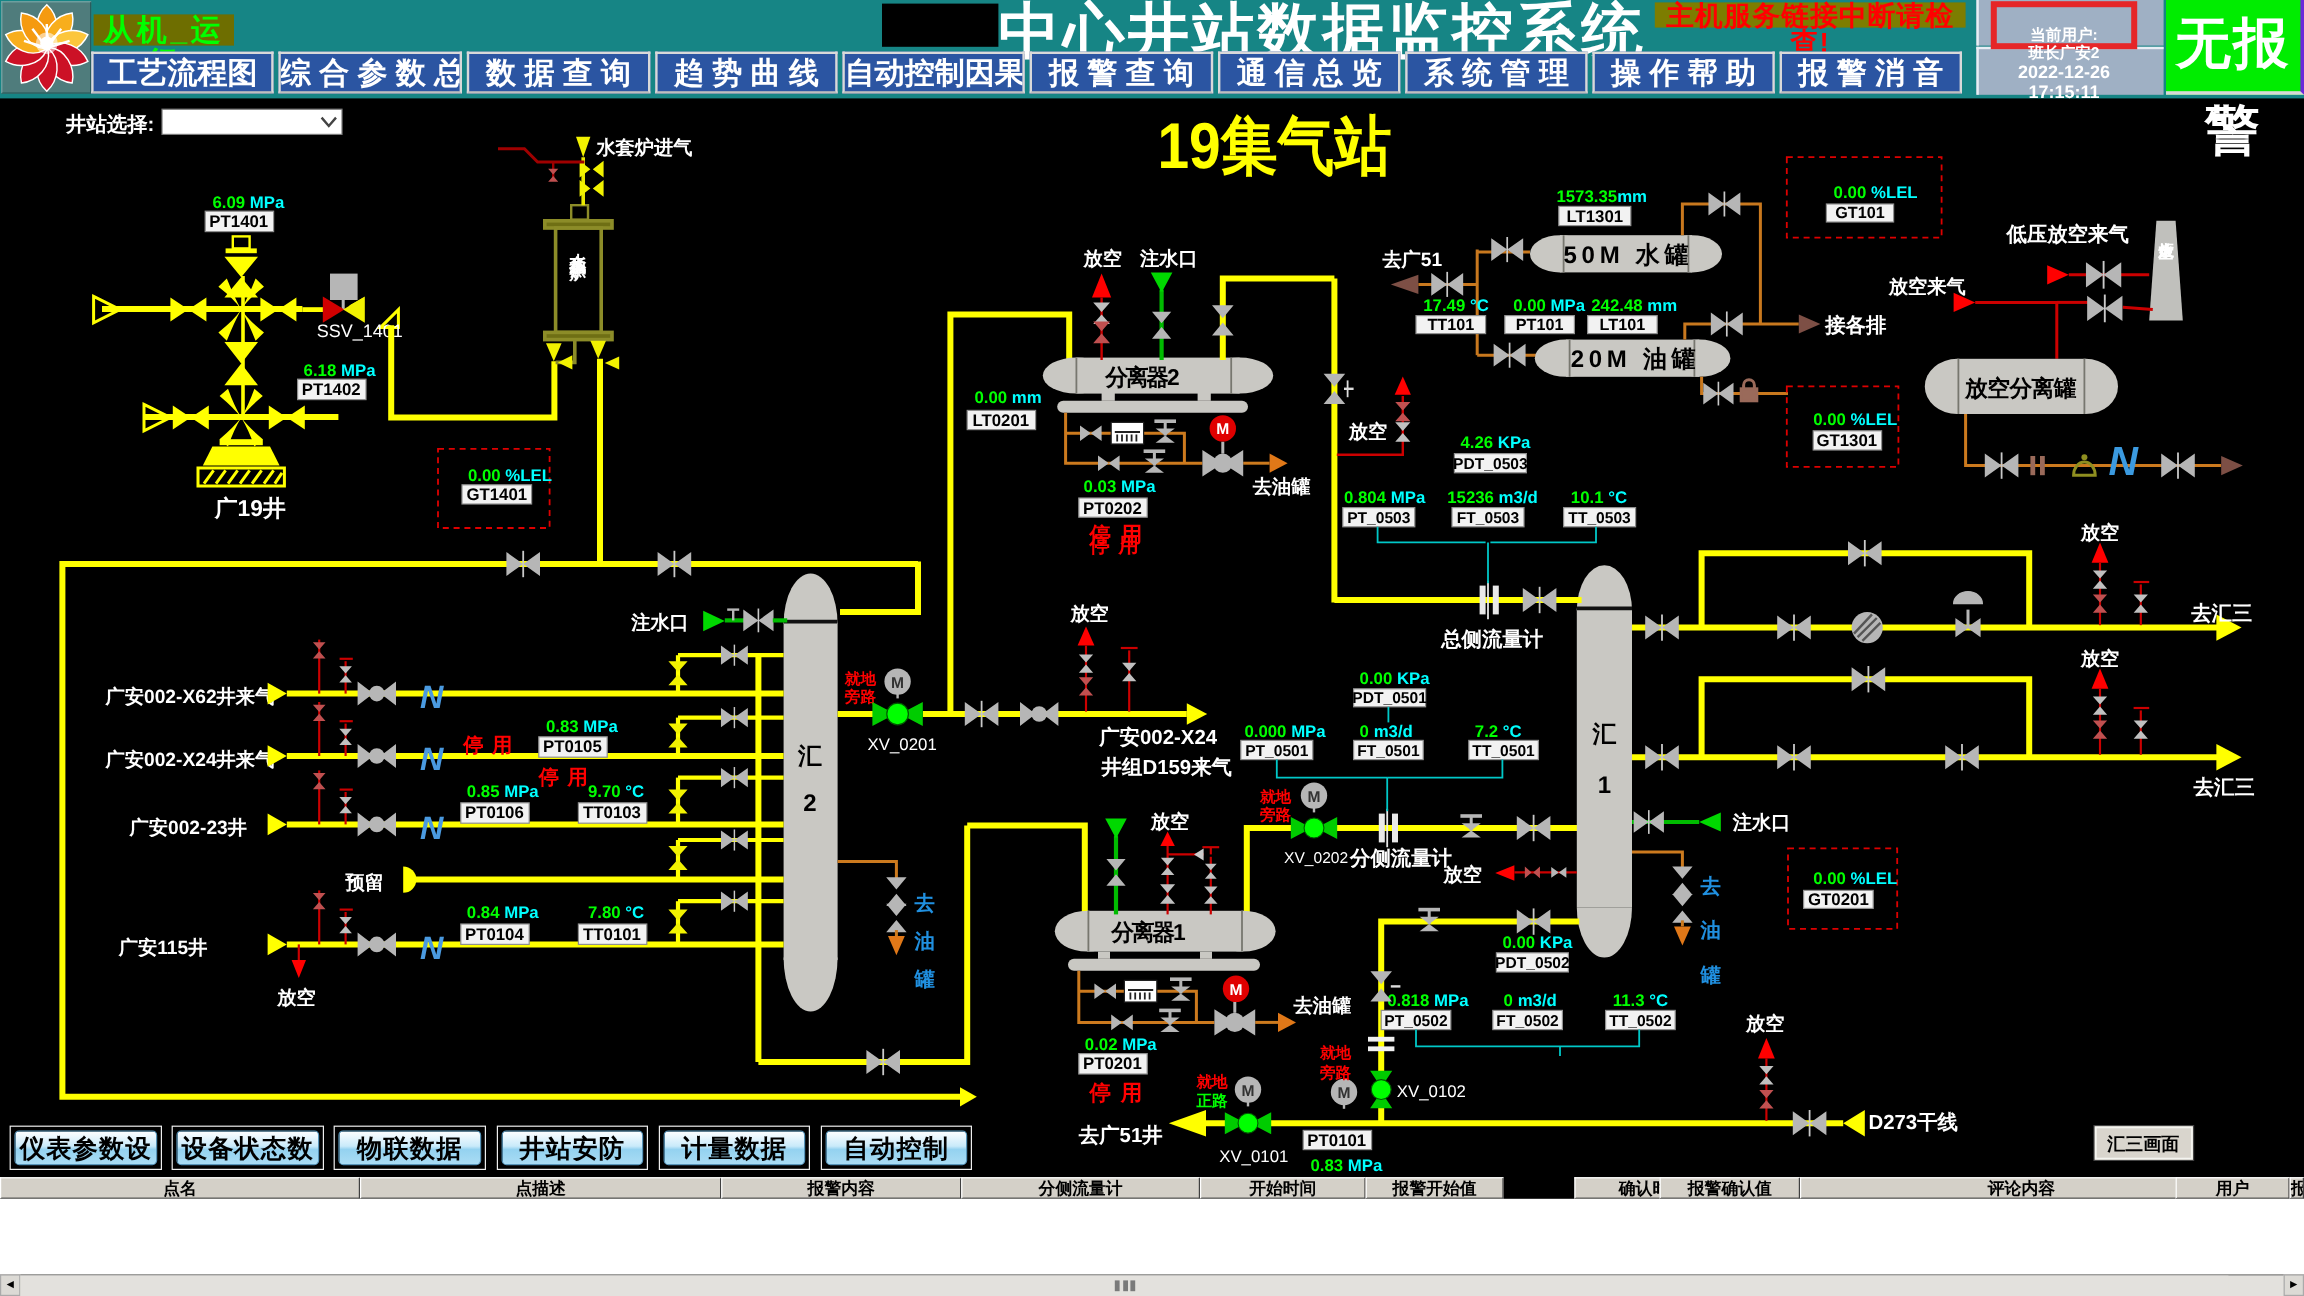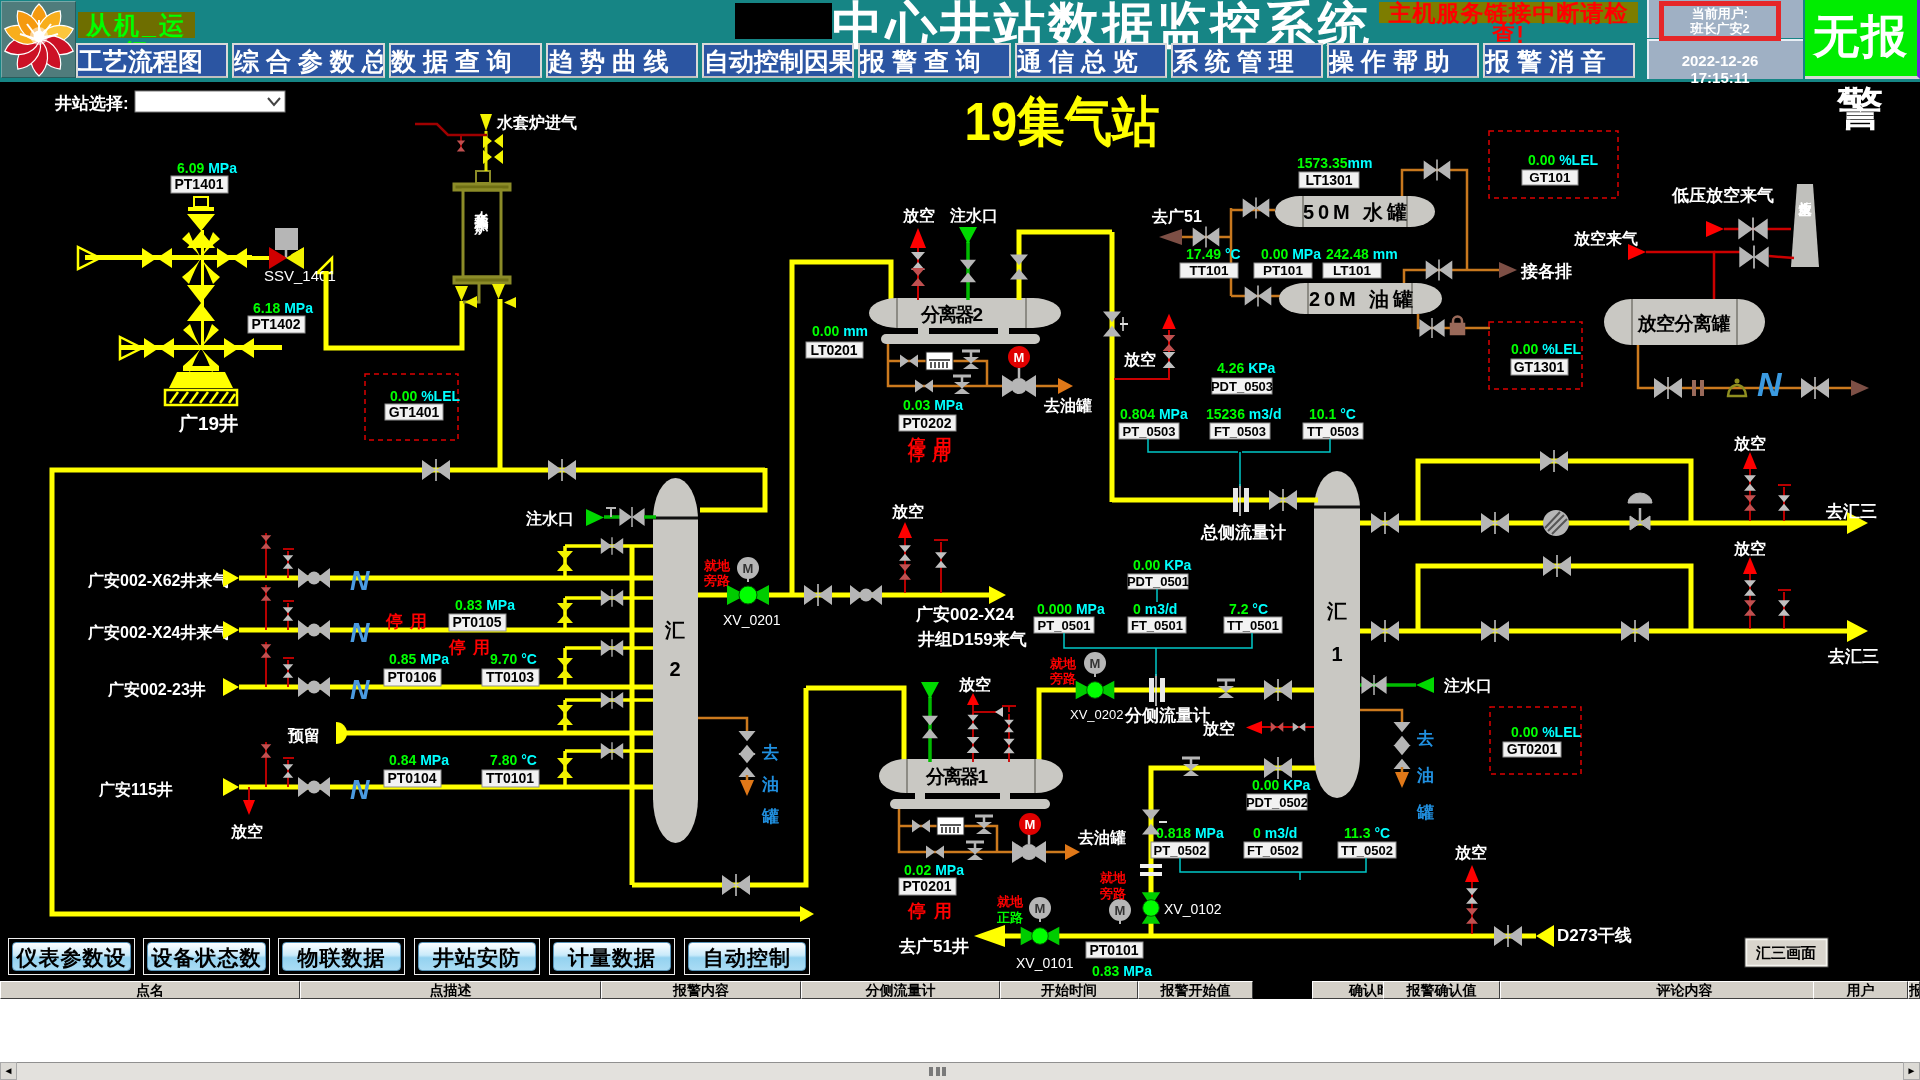--- a/index.html
+++ b/index.html
@@ -1,17 +1,17 @@
 <!DOCTYPE html>
 <html><head><meta charset="utf-8"><style>
 *{margin:0;padding:0;box-sizing:border-box}
 html,body{width:1920px;height:1080px;overflow:hidden;background:#000}
 body{font-family:"Liberation Sans",sans-serif;position:relative}
 .ab{position:absolute}
-.mbtn{position:absolute;top:43px;height:35px;background:#2b55a2;border:2px solid #d9d9d9;border-bottom-color:#bfbfbf;color:#fff;font-weight:bold;font-size:25px;line-height:33px;letter-spacing:0px;white-space:nowrap;overflow:hidden}
+.mbtn{position:absolute;top:43px;height:35px;background:#2b55a2;border:2px solid #d9d9d9;border-bottom-color:#bfbfbf;color:#fff;font-weight:bold;font-size:25px;text-align:center;line-height:33px;letter-spacing:0px;white-space:nowrap;overflow:hidden}
 .bbtn{position:absolute;top:938px;height:37px;background:#000;border:1px solid #eee;padding:3px}
 .bbtn>div{height:100%;border:1px solid #5895ba;border-radius:4px;background:linear-gradient(#fdfeff,#c9eafa 45%,#94d2f0 55%,#aadcf4);color:#000;font-weight:bold;font-size:21px;text-align:center;line-height:29px;letter-spacing:1px}
 .th{position:absolute;top:981px;height:18px;background:#d4d0c8;border-right:1px solid #404040;border-left:1px solid #fff;border-top:1px solid #fff;border-bottom:1px solid #404040;color:#000;font-size:14px;font-weight:bold;text-align:center;line-height:17px;overflow:hidden}
 </style></head>
 <body>
 
 <div class="ab" style="left:0;top:0;width:1920px;height:82px;background:#168585"></div>
 
 <div class="ab" style="left:1px;top:1px;width:75px;height:77px;background:#4f7c7c;border:1px solid #77a8a8;border-right-color:#2a5c5c;border-bottom-color:#2a5c5c">
 <svg width="73" height="75" viewBox="0 0 73 75">
@@ -43,21 +43,21 @@
 
 <div class="ab" style="left:78px;top:12px;width:117px;height:26px;background:#6e6e00;color:#00ff00;font-weight:bold;font-size:25px;line-height:27px;text-align:center;letter-spacing:3px">从机_运行</div>
 
 <div class="ab" style="left:735px;top:3px;width:97px;height:36px;background:#000"></div>
 <div class="ab" style="left:832px;top:6px;color:#fff;font-weight:bold;font-size:51px;letter-spacing:3px;line-height:40px">中心井站数据监控系统</div>
 
 <div class="ab" style="left:1379px;top:2px;width:259px;height:21px;background:#7d7d00;color:#f00;font-weight:bold;font-size:23px;line-height:22px;text-align:center;letter-spacing:1px">主机服务链接中断请检查!</div>
 
 <div class="ab" style="left:1647px;top:0;width:156px;height:38px;background:#9fb0c4;border-left:2px solid #e8eef5"></div>
 <div class="ab" style="left:1647px;top:39px;width:156px;height:40px;background:#9fb0c4;border-left:2px solid #e8eef5;border-top:2px solid #e8eef5"></div>
-<div class="ab" style="left:1659px;top:1px;width:122px;height:40px;border:5px solid #e62628;color:#fff;font-weight:bold;font-size:13px;text-align:center;line-height:15px;padding-top:0px">当前用户:<br>班长广安2</div>
+<div class="ab" style="left:1659px;top:1px;width:122px;height:40px;border:5px solid #e62628;color:#fff;font-weight:bold;font-size:13px;text-align:center;line-height:15px;padding-top:15px">当前用户:<br>班长广安2</div>
 <div class="ab" style="left:1650px;top:52px;width:140px;color:#fff;font-weight:bold;font-size:15px;text-align:center;letter-spacing:0px">2022-12-26 17:15:11</div>
 
 <div class="ab" style="left:1805px;top:0;width:115px;height:79px;background:#00ed00;border-right:3px solid #6d28d9;border-bottom:3px solid #d7d7d7;color:#fff;font-weight:bold;font-size:46px;text-align:center;line-height:72px;letter-spacing:2px">无报警</div>
 
 <div class="mbtn" style="left:76px;width:152px">工艺流程图</div>
 <div class="mbtn" style="left:232px;width:153px">综 合 参 数 总 览</div>
 <div class="mbtn" style="left:389px;width:153px">数 据 查 询</div>
 <div class="mbtn" style="left:546px;width:152px">趋 势 曲 线</div>
 <div class="mbtn" style="left:702px;width:152px">自动控制因果图</div>
 <div class="mbtn" style="left:858px;width:153px">报 警 查 询</div>

